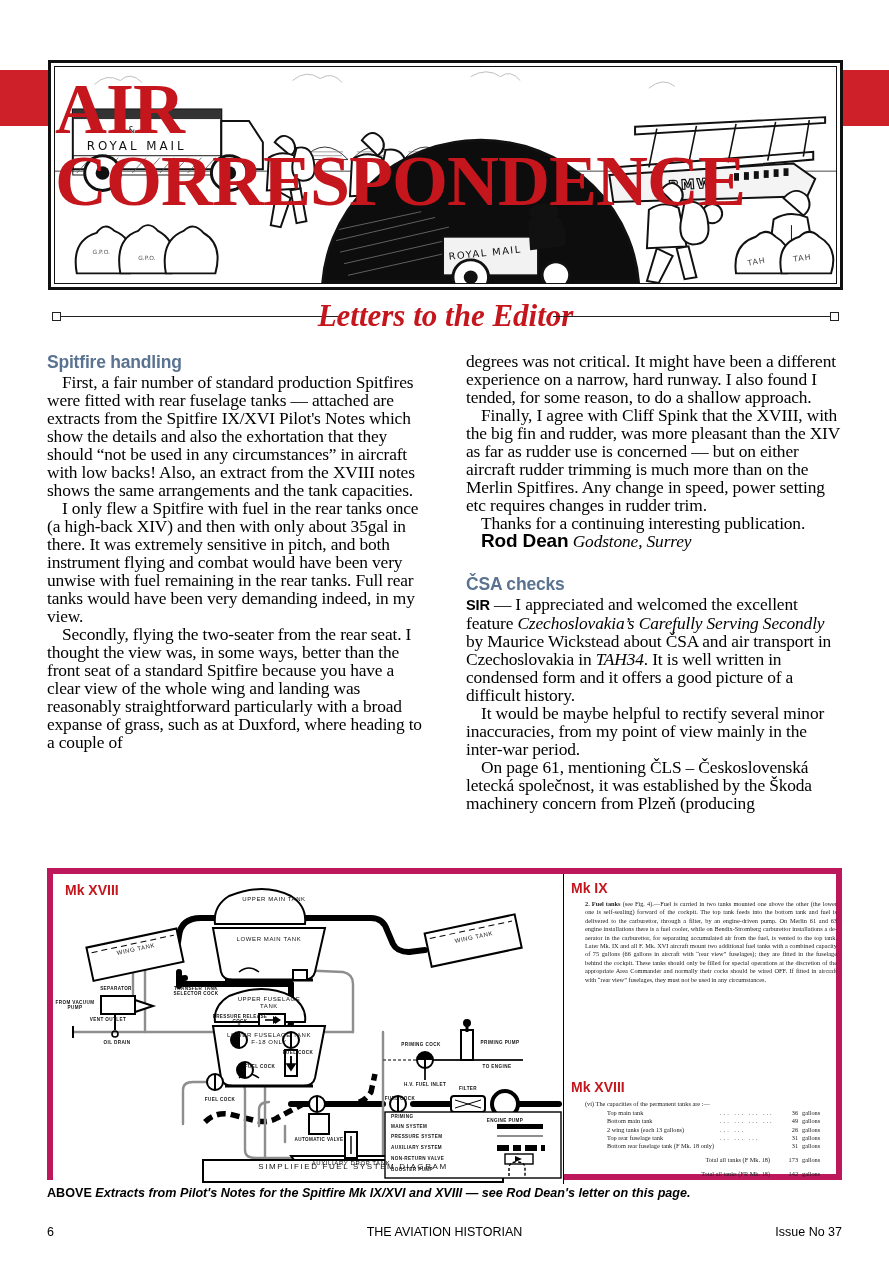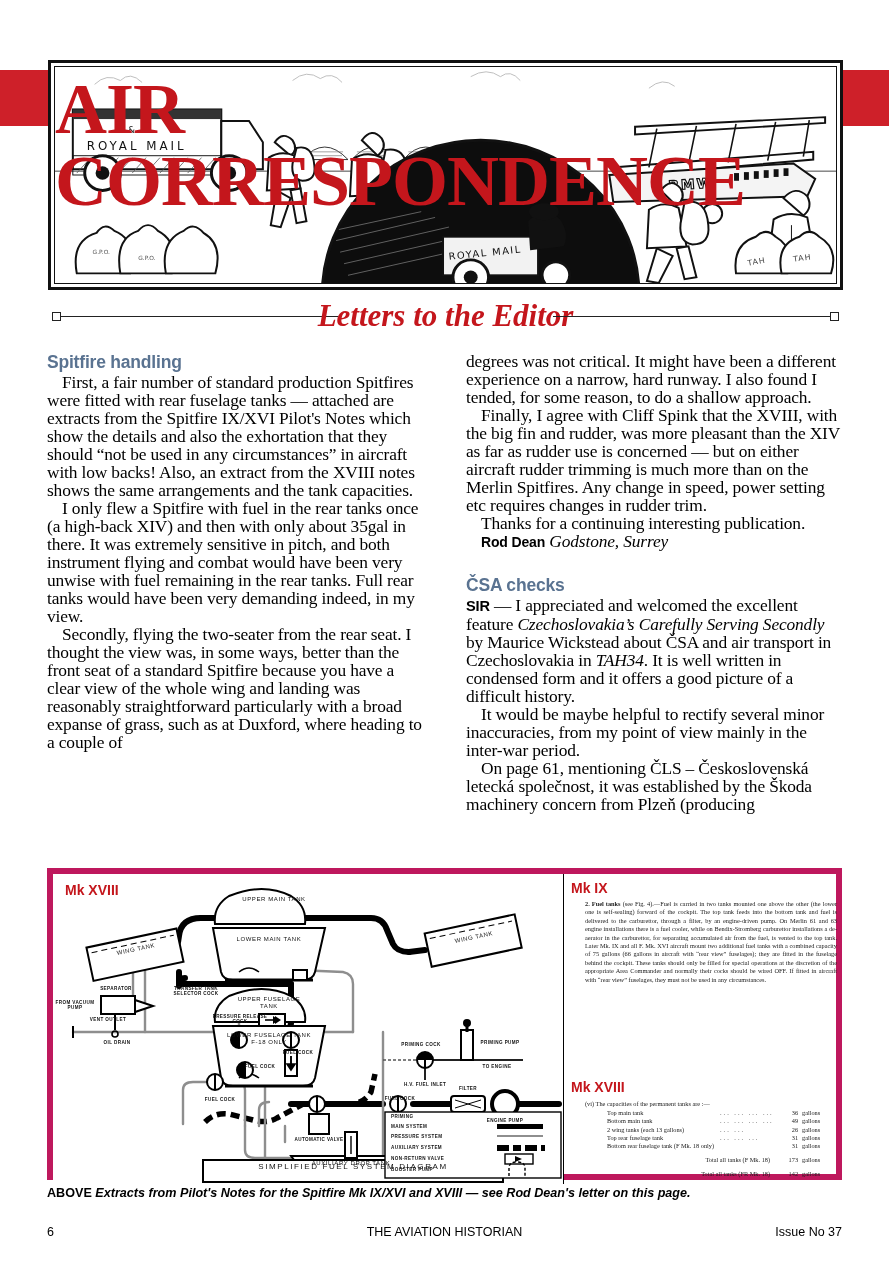--- a/index.html
+++ b/index.html
@@ -33,21 +33,21 @@
   .col.left{left:0;}
   .col.right{left:419px;}
   .sec-head{font-family:"Liberation Sans",sans-serif;font-weight:bold;font-size:17.5px;
      color:#5A7391;margin:0 0 1px 0;line-height:1.15;letter-spacing:-.2px;}
   .sec-head.second{margin-top:24px;}
   p.body{margin:0;font-size:17.4px;line-height:18px;text-align:left;
      font-family:"Liberation Serif",serif;letter-spacing:-.15px;}
   p.body.ind{text-indent:15px;}
   .sir{font-family:"Liberation Sans",sans-serif;font-weight:bold;font-size:14.6px;letter-spacing:-.2px;}
   .it{font-style:italic;}
-  .signer{font-family:"Liberation Sans",sans-serif;font-weight:bold;font-size:14px;}
+  .signer{font-family:"Liberation Sans",sans-serif;font-weight:bold;font-size:19px;}
 
   
   .figure{position:absolute;left:47px;top:868px;width:795px;height:312px;border:6px solid #be185d;
      box-sizing:border-box;background:#fff;}
   .fig-left{position:absolute;left:0;top:0;width:510px;height:310px;overflow:hidden;}
   .fig-right{position:absolute;left:510px;top:0;width:284px;height:310px;overflow:hidden;}
   .fig-divider{position:absolute;left:510px;top:0;width:1px;height:310px;background:#000;}
 
   .mk-label{font-family:"Liberation Sans",sans-serif;font-weight:bold;font-size:14px;color:#C4161C;}
   .mk-xviii-left{position:absolute;left:12px;top:8px;}

